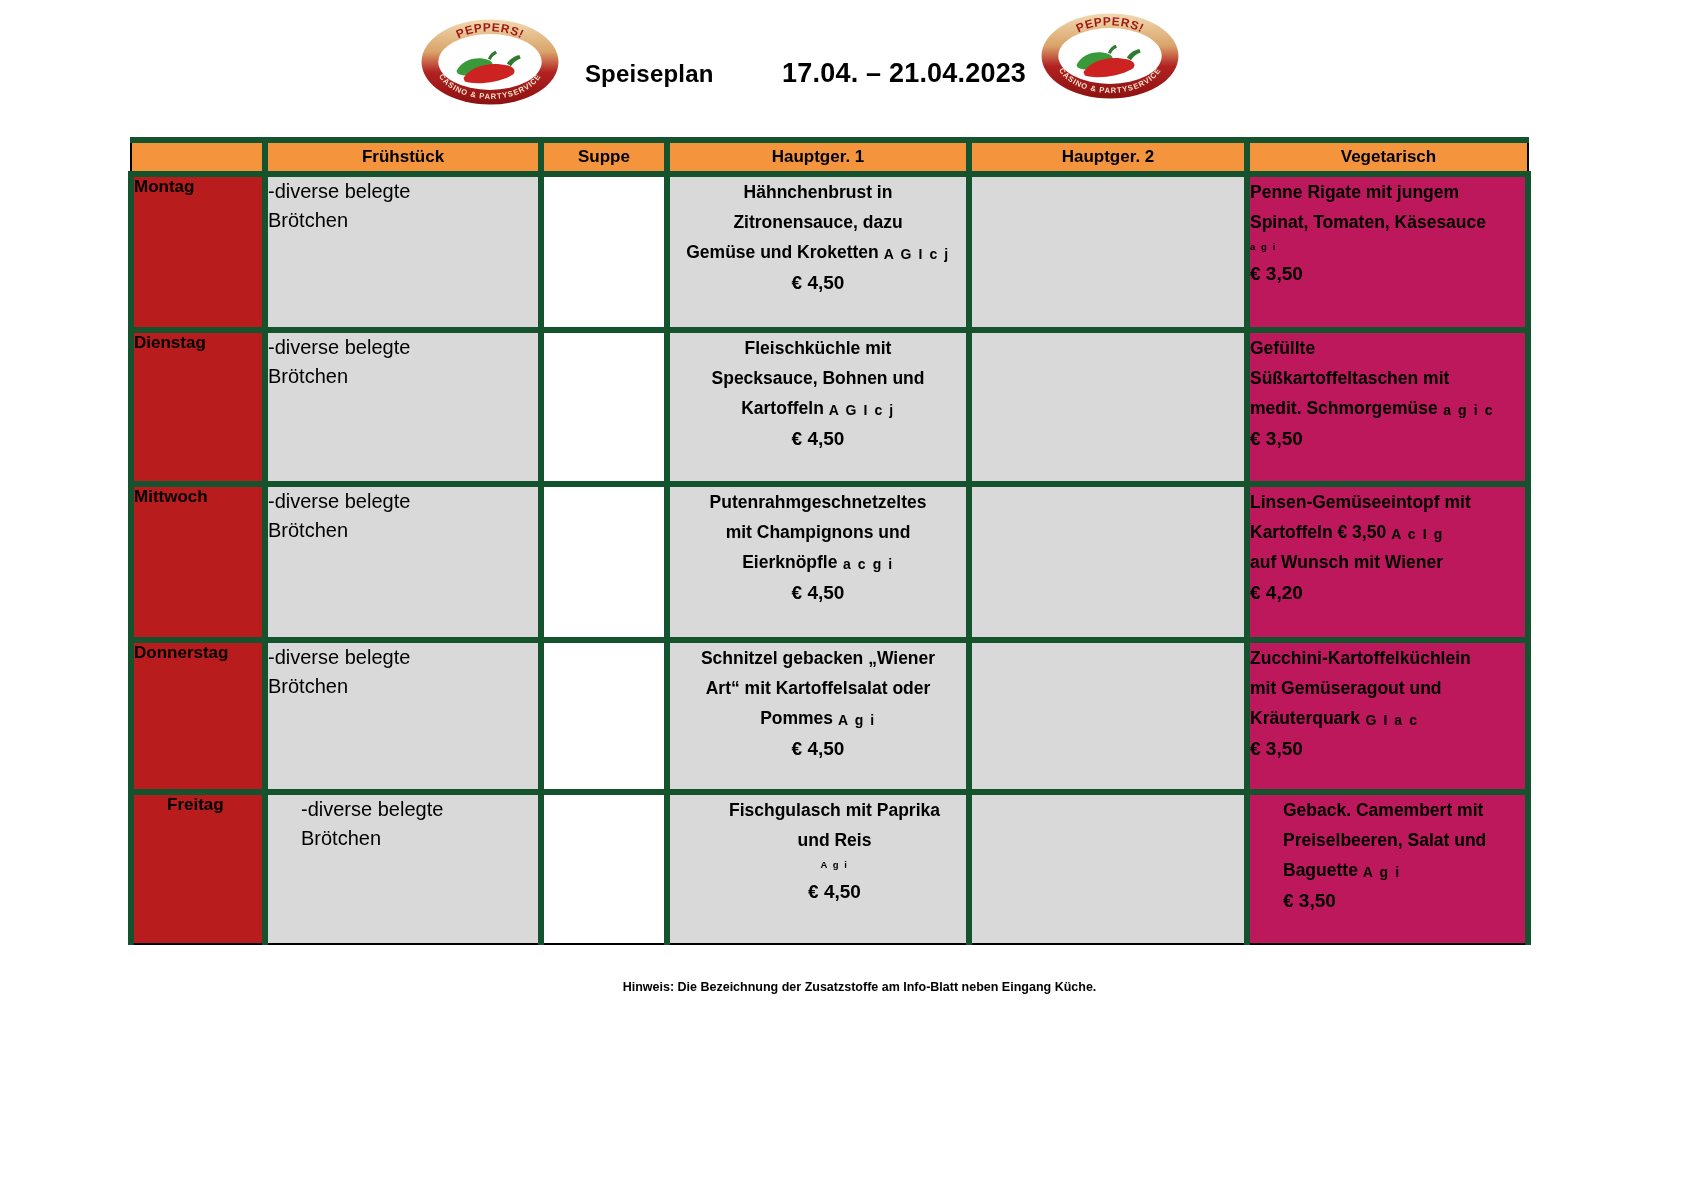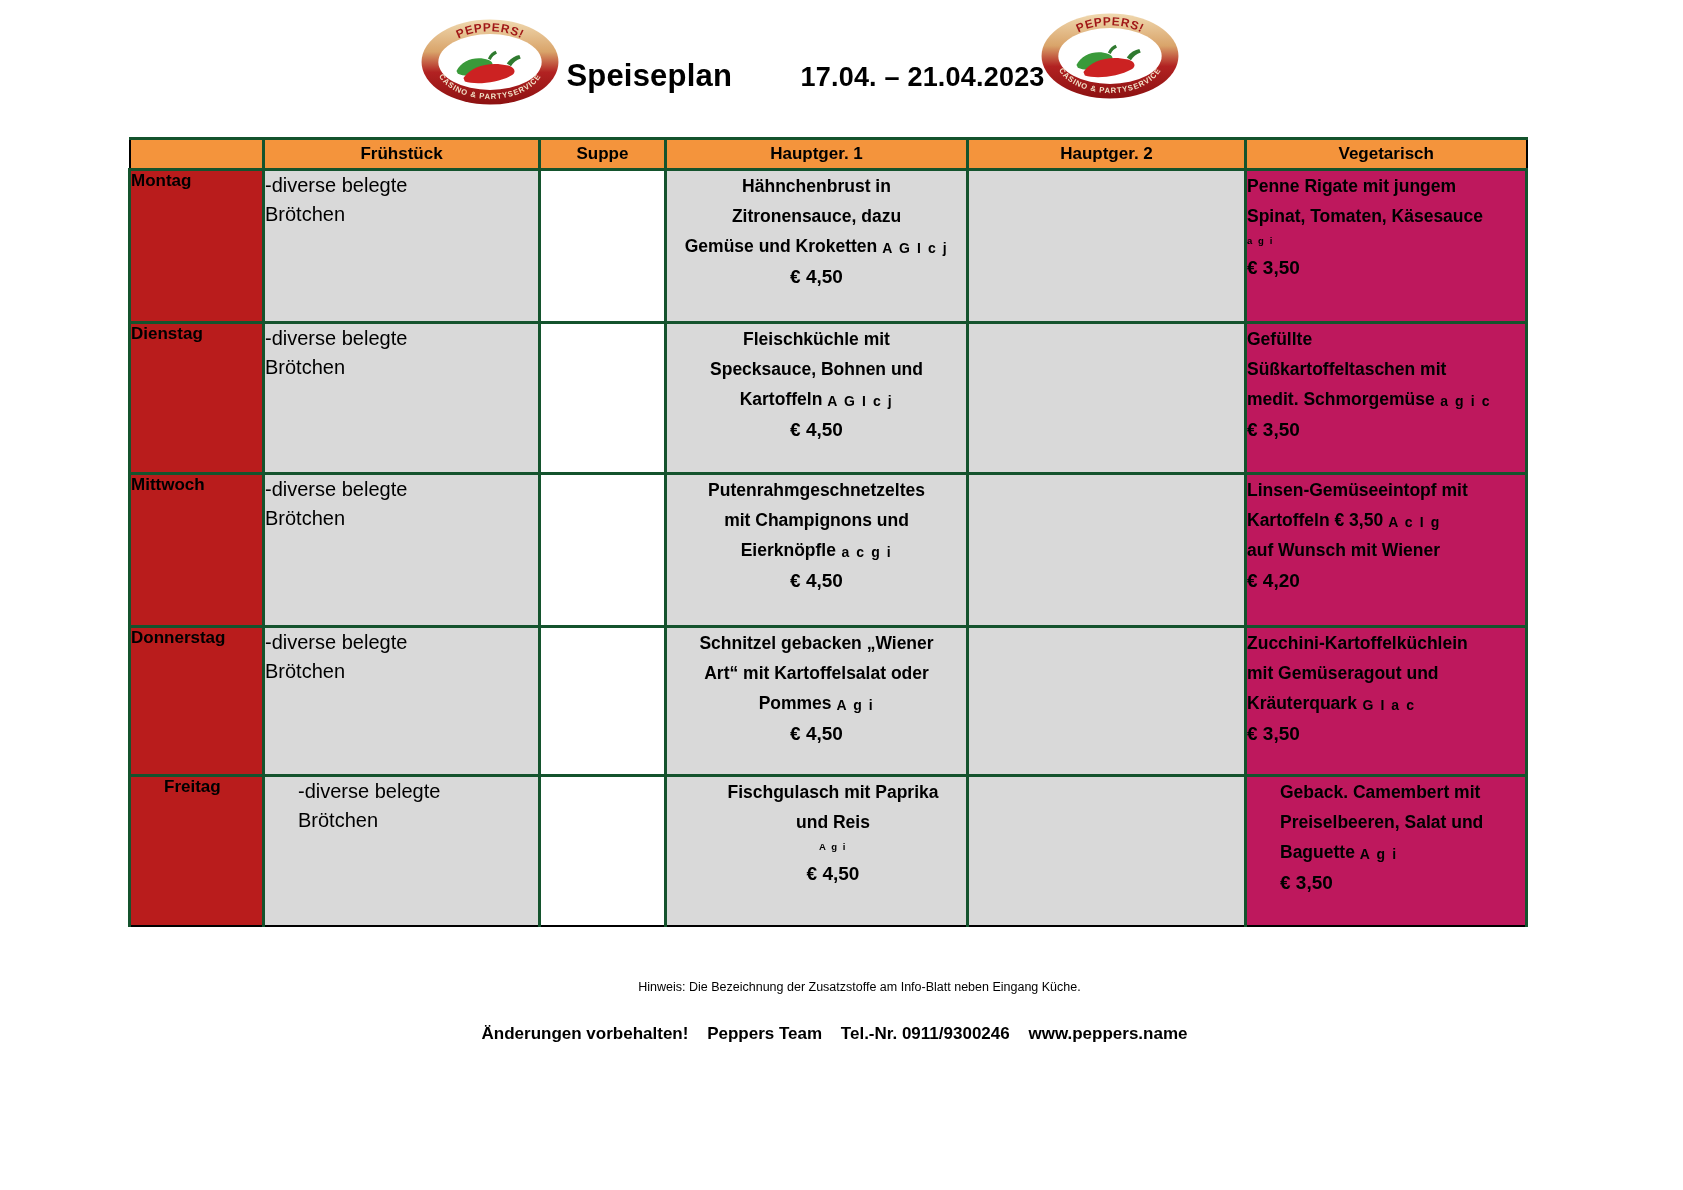--- a/index.html
+++ b/index.html
@@ -39,21 +39,21 @@
     top: 58px;
     text-align: center;
     pointer-events: none;
   }
   .title-inner {
     display: inline-block;
     position: relative;
     left: -36px;
   }
   .title-main {
-    font-size: 31px;
+    font-size: 24px;
     font-weight: bold;
     letter-spacing: .2px;
   }
   .title-date {
     font-size: 27px;
     font-weight: bold;
     margin-left: 64px;
     letter-spacing: .2px;
   }
 
@@ -70,21 +70,21 @@
     table-layout: fixed;
   }
   table.plan col.c-day  { width: 134px; }
   table.plan col.c-fr   { width: 276px; }
   table.plan col.c-su   { width: 126px; }
   table.plan col.c-h1   { width: 302px; }
   table.plan col.c-h2   { width: 278px; }
   table.plan col.c-veg  { width: 281px; }
 
   table.plan th, table.plan td {
-    border: 3px solid #14532d;
+    border: 6px solid #14532d;
     vertical-align: top;
     padding: 0;
   }
 
   thead th {
     background: #f4943c;
     height: 28px;
     font-size: 17px;
     font-weight: bold;
     text-align: center;
@@ -174,21 +174,21 @@
   
   .footer {
     position: absolute;
     left: 0;
     right: 0;
     top: 980px;
     text-align: center;
   }
   .hinweis {
     font-size: 12.5px;
-    font-weight: normal;
+    font-weight: bold;
     margin-bottom: 30px;
     padding-left: 36px;
   }
   .contact {
     font-size: 17px;
     font-weight: bold;
   }
   .contact span { margin-right: 14px; }
 </style>
 </head>
@@ -396,19 +396,13 @@
             <span class="dishline">Baguette<span class="allerg"> A g i</span></span>
             <span class="price">€ 3,50</span>
           </td>
       </tr>
     </tbody>
   </table>
 </div>
 
 <div class="footer">
   <div class="hinweis">Hinweis:  Die Bezeichnung der Zusatzstoffe am Info-Blatt neben Eingang Küche.</div>
-  <div class="contact">
-    <span>Änderungen vorbehalten!</span>
-    <span>Peppers Team</span>
-    <span>Tel.-Nr. 0911/9300246</span>
-    <span>www.peppers.name</span>
-  </div>
 </div>
 
 </body></html>

